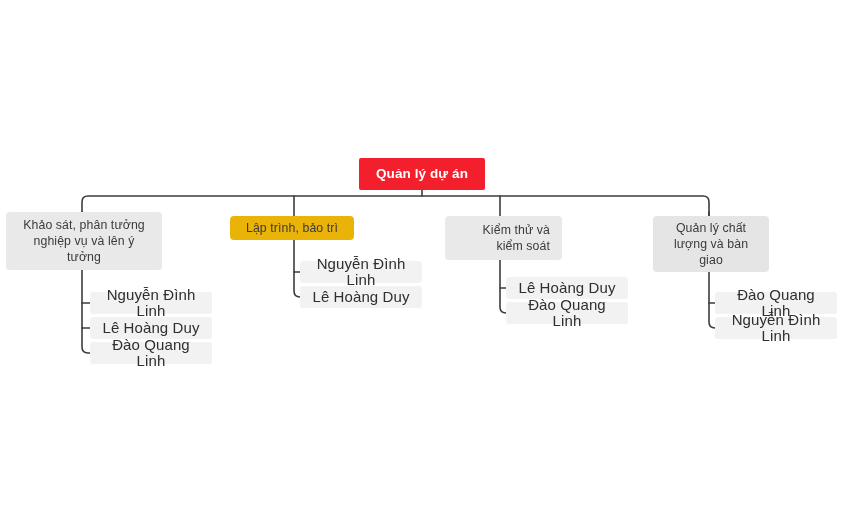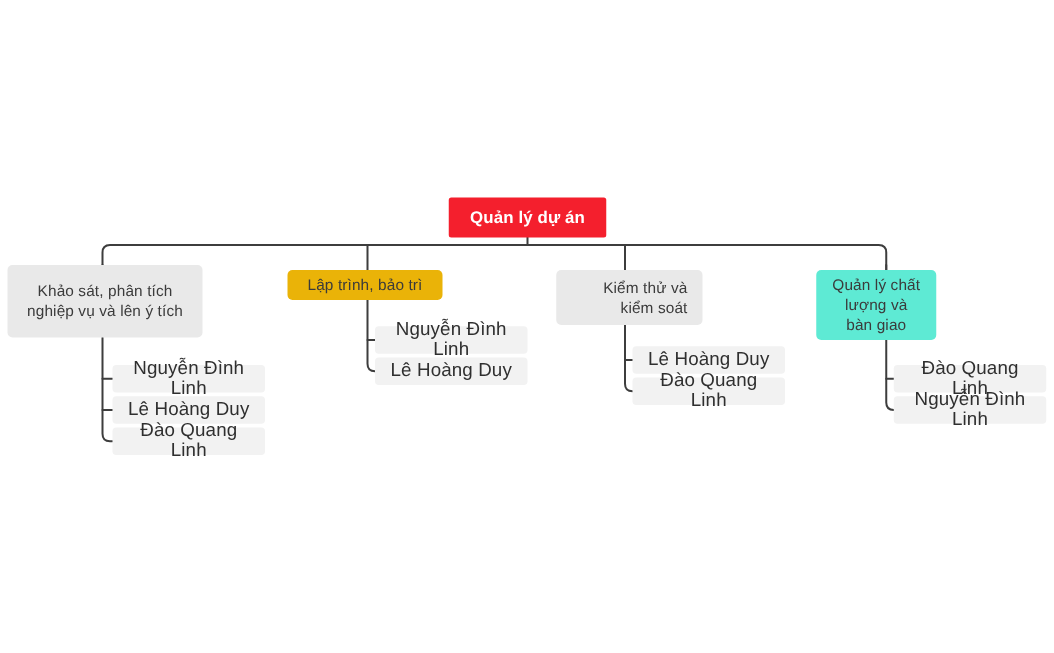--- a/index.html
+++ b/index.html
@@ -90,21 +90,21 @@
       <path d="M 709 272 L 709 322 Q 709 328 715 328 L 715 328" fill="none" stroke="#3d3d3d" stroke-width="1.6" stroke-linecap="round" stroke-linejoin="round"></path>
       <path d="M 709 303 L 715 303" fill="none" stroke="#3d3d3d" stroke-width="1.6" stroke-linecap="round" stroke-linejoin="round"></path>
     </svg>
 
   <div class="node node-root" id="root-node" style="left: 359px; top: 158px; width: 126px; height: 32px; background: rgb(244, 31, 45); color: rgb(255, 255, 255);">
     <span class="node-label">Quản lý dự án</span>
   </div>
 
   <div id="nodes-layer">
       <div class="node node-branch" style="background: rgb(233, 233, 233); color: rgb(59, 59, 59); left: 6px; top: 212px; width: 156px; height: 58px;">
-        <span class="node-label">Khảo sát, phân tích nghiệp vụ và lên ý tích</span>
+        <span class="node-label">Khảo sát, phân tưởng nghiệp vụ và lên ý tưởng</span>
       </div>
       <div class="node node-leaf" style="background: rgb(242, 242, 242); color: rgb(47, 47, 47); left: 90px; top: 292px; width: 122px; height: 22px;">
         <span class="node-label">Nguyễn Đình Linh</span>
       </div>
       <div class="node node-leaf" style="background: rgb(242, 242, 242); color: rgb(47, 47, 47); left: 90px; top: 317px; width: 122px; height: 22px;">
         <span class="node-label">Lê Hoàng Duy</span>
       </div>
       <div class="node node-leaf" style="background: rgb(242, 242, 242); color: rgb(47, 47, 47); left: 90px; top: 342px; width: 122px; height: 22px;">
         <span class="node-label">Đào Quang Linh</span>
       </div>
@@ -119,21 +119,21 @@
       </div>
       <div class="node node-branch" style="background: rgb(233, 233, 233); color: rgb(59, 59, 59); left: 445px; top: 216px; width: 117px; height: 44px; text-align: right;">
         <span class="node-label">Kiểm thử và kiểm soát</span>
       </div>
       <div class="node node-leaf" style="background: rgb(242, 242, 242); color: rgb(47, 47, 47); left: 506px; top: 277px; width: 122px; height: 22px;">
         <span class="node-label">Lê Hoàng Duy</span>
       </div>
       <div class="node node-leaf" style="background: rgb(242, 242, 242); color: rgb(47, 47, 47); left: 506px; top: 302px; width: 122px; height: 22px;">
         <span class="node-label">Đào Quang Linh</span>
       </div>
-      <div class="node node-branch" style="background: #5eead4; color: rgb(59, 59, 59); left: 653px; top: 216px; width: 96px; height: 56px;">
+      <div class="node node-branch" style="background: #e5e5e5; color: rgb(59, 59, 59); left: 653px; top: 216px; width: 116px; height: 56px;">
         <span class="node-label">Quản lý chất lượng và bàn giao</span>
       </div>
       <div class="node node-leaf" style="background: rgb(242, 242, 242); color: rgb(47, 47, 47); left: 715px; top: 292px; width: 122px; height: 22px;">
         <span class="node-label">Đào Quang Linh</span>
       </div>
       <div class="node node-leaf" style="background: rgb(242, 242, 242); color: rgb(47, 47, 47); left: 715px; top: 317px; width: 122px; height: 22px;">
         <span class="node-label">Nguyễn Đình Linh</span>
       </div>
     </div>
 

